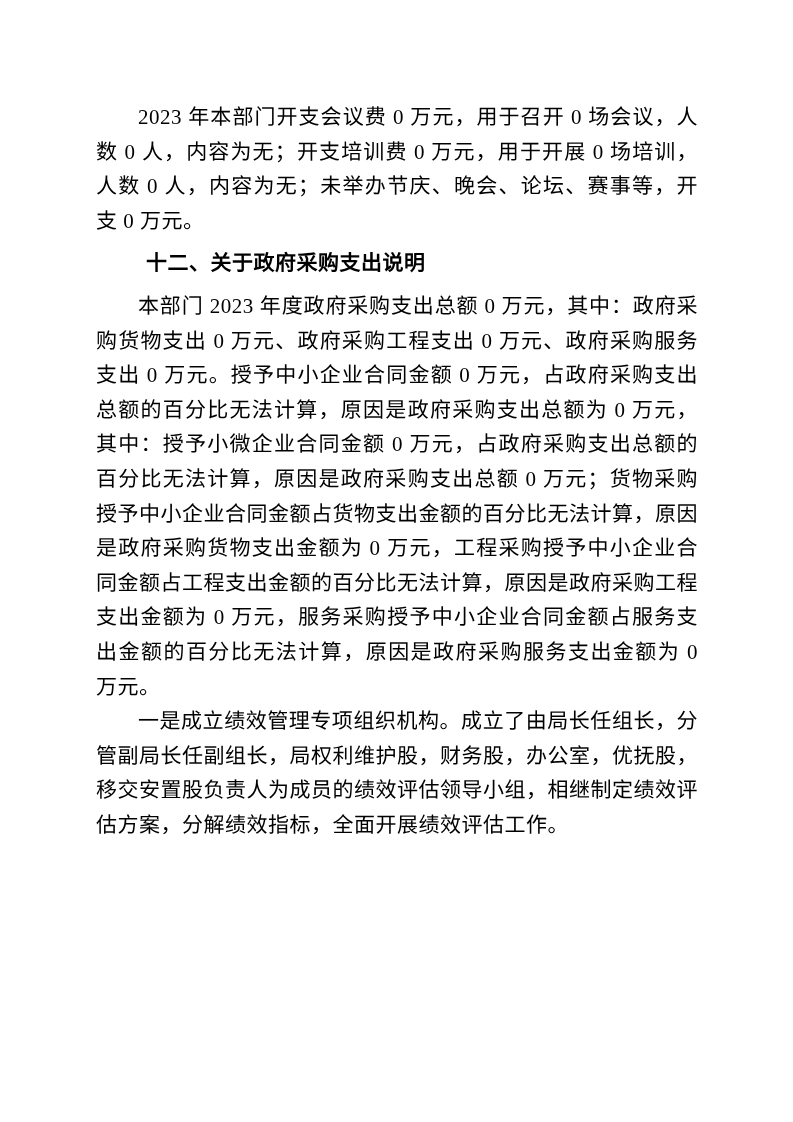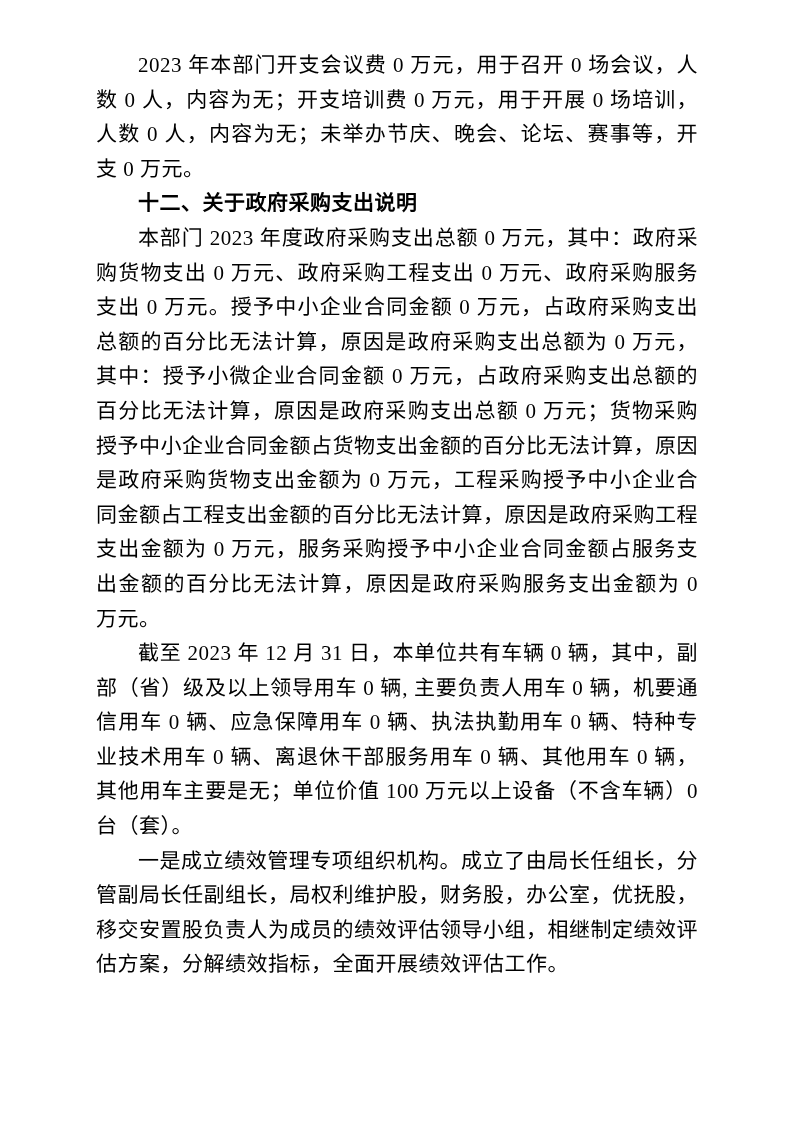--- a/index.html
+++ b/index.html
@@ -10,35 +10,35 @@
   body {
     width: 793px;
     height: 1122px;
     overflow: hidden;
     color: #000000;
   }
   .page {
     box-sizing: border-box;
     width: 793px;
     height: 864px;
-    padding: 48px 95px 0 96px;
+    padding: 100px 95px 0 96px;
     background: #ffffff;
   }
   .body-para {
     margin: 0;
     font-family: "Liberation Serif", "DejaVu Serif", serif;
     font-size: 21px;
     line-height: 34.6px;
     text-align: justify;
     text-indent: 2em;
     letter-spacing: 0.5px;
     word-break: break-all;
   }
   .section-heading {
-    margin: 0;
+    margin: 8px;
     font-family: "Liberation Sans", "DejaVu Sans", sans-serif;
     font-size: 21px;
     font-weight: bold;
     line-height: 34.6px;
     text-indent: 2em;
     letter-spacing: 0.5px;
   }
   .subsection-heading {
     margin: 0;
     font-family: "Liberation Sans", "DejaVu Sans", sans-serif;
@@ -53,18 +53,17 @@
 <body>
 
 <div class="page">
   <p class="body-para">2023 年本部门开支会议费 0 万元，用于召开 0 场会议，人数 0 人，内容为无；开支培训费 0 万元，用于开展 0 场培训，人数 0 人，内容为无；未举办节庆、晚会、论坛、赛事等，开支 0 万元。</p>
 
   <h2 class="section-heading">十二、关于政府采购支出说明</h2>
 
   <p class="body-para">本部门 2023 年度政府采购支出总额 0 万元，其中：政府采购货物支出 0 万元、政府采购工程支出 0 万元、政府采购服务支出 0 万元。授予中小企业合同金额 0 万元，占政府采购支出总额的百分比无法计算，原因是政府采购支出总额为 0 万元，其中：授予小微企业合同金额 0 万元，占政府采购支出总额的百分比无法计算，原因是政府采购支出总额 0 万元；货物采购授予中小企业合同金额占货物支出金额的百分比无法计算，原因是政府采购货物支出金额为 0 万元，工程采购授予中小企业合同金额占工程支出金额的百分比无法计算，原因是政府采购工程支出金额为 0 万元，服务采购授予中小企业合同金额占服务支出金额的百分比无法计算，原因是政府采购服务支出金额为 0 万元。</p>
 
 
-  <p class="body-para">截至 2023 年 12 月 31 日，本单位共有车辆 0 辆，其中，副部（省）级及以上领导用车 0 辆, 主要负责人用车 0 辆，机要通信用车 0 辆、应急保障用车 0 辆、执法执勤用车 0 辆、特种专业技术用车 0 辆、离退休干部服务用车 0 辆、其他用车 0 辆，其他用车主要是无；单位价值 100 万元以上设备（不含车辆）0 台（套）。</p>
 
 
 
   <p class="body-para">一是成立绩效管理专项组织机构。成立了由局长任组长，分管副局长任副组长，局权利维护股，财务股，办公室，优抚股，移交安置股负责人为成员的绩效评估领导小组，相继制定绩效评估方案，分解绩效指标，全面开展绩效评估工作。</p>
 </div>
 
 </body></html>

